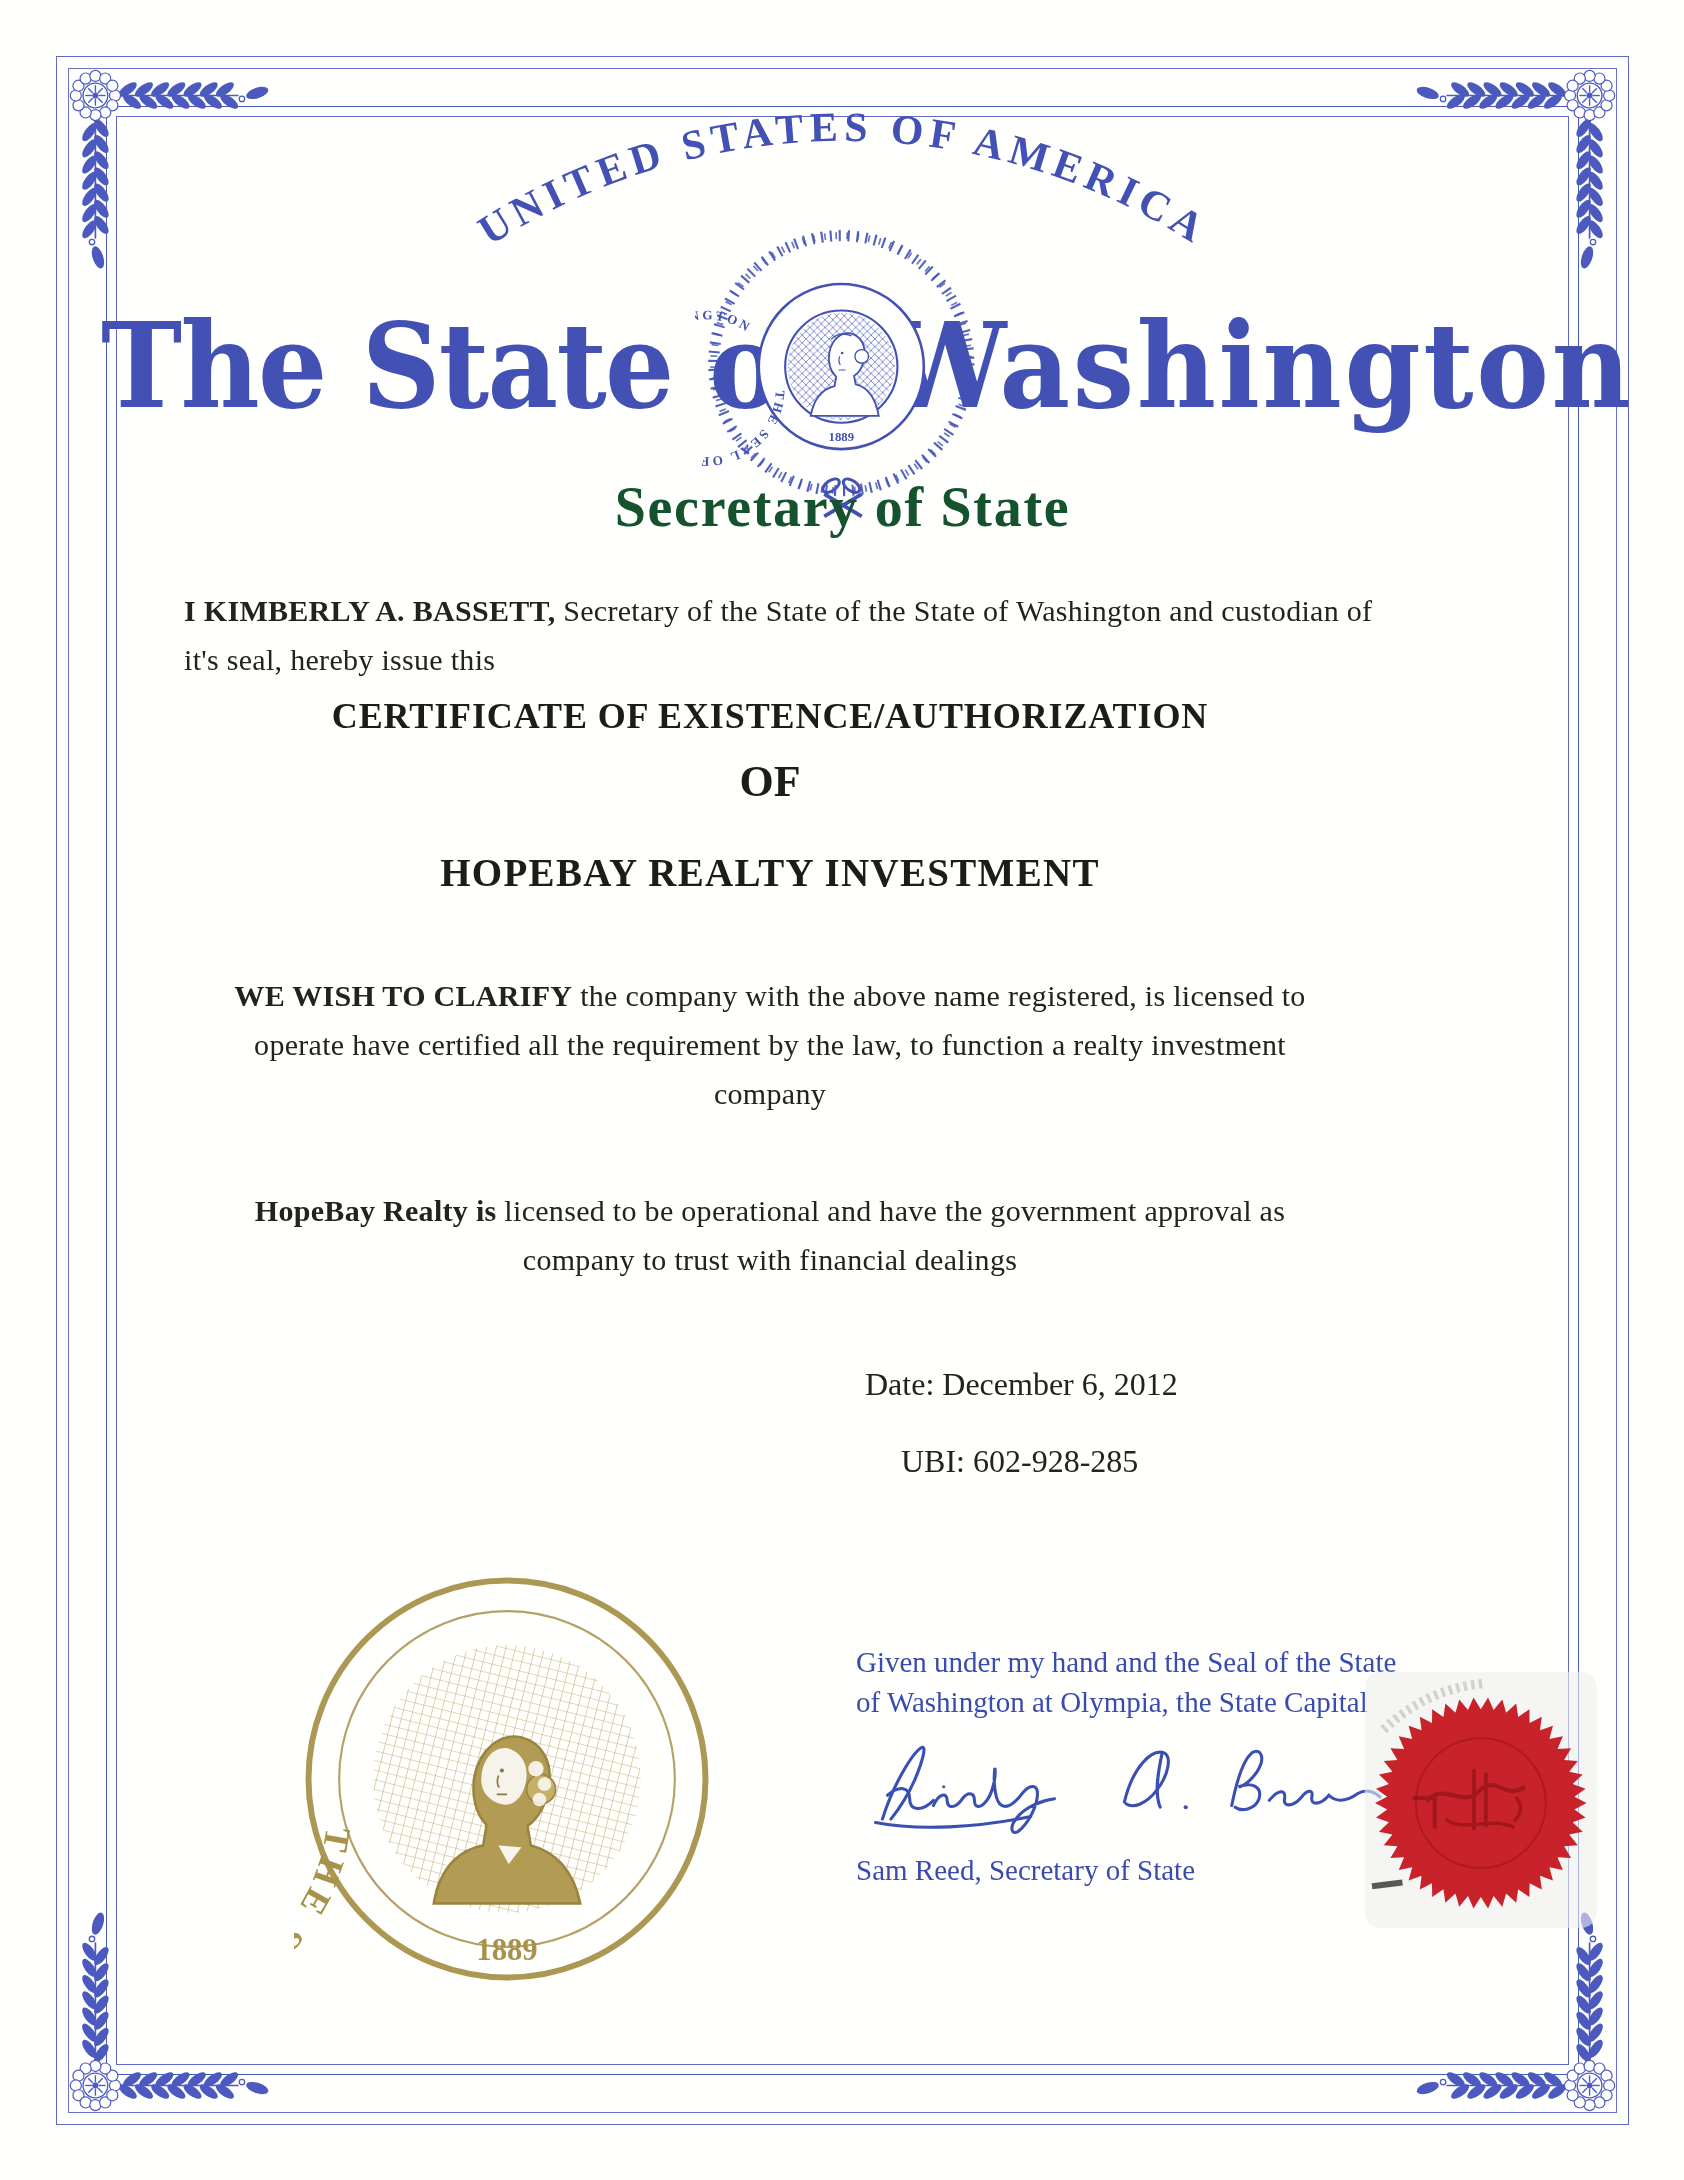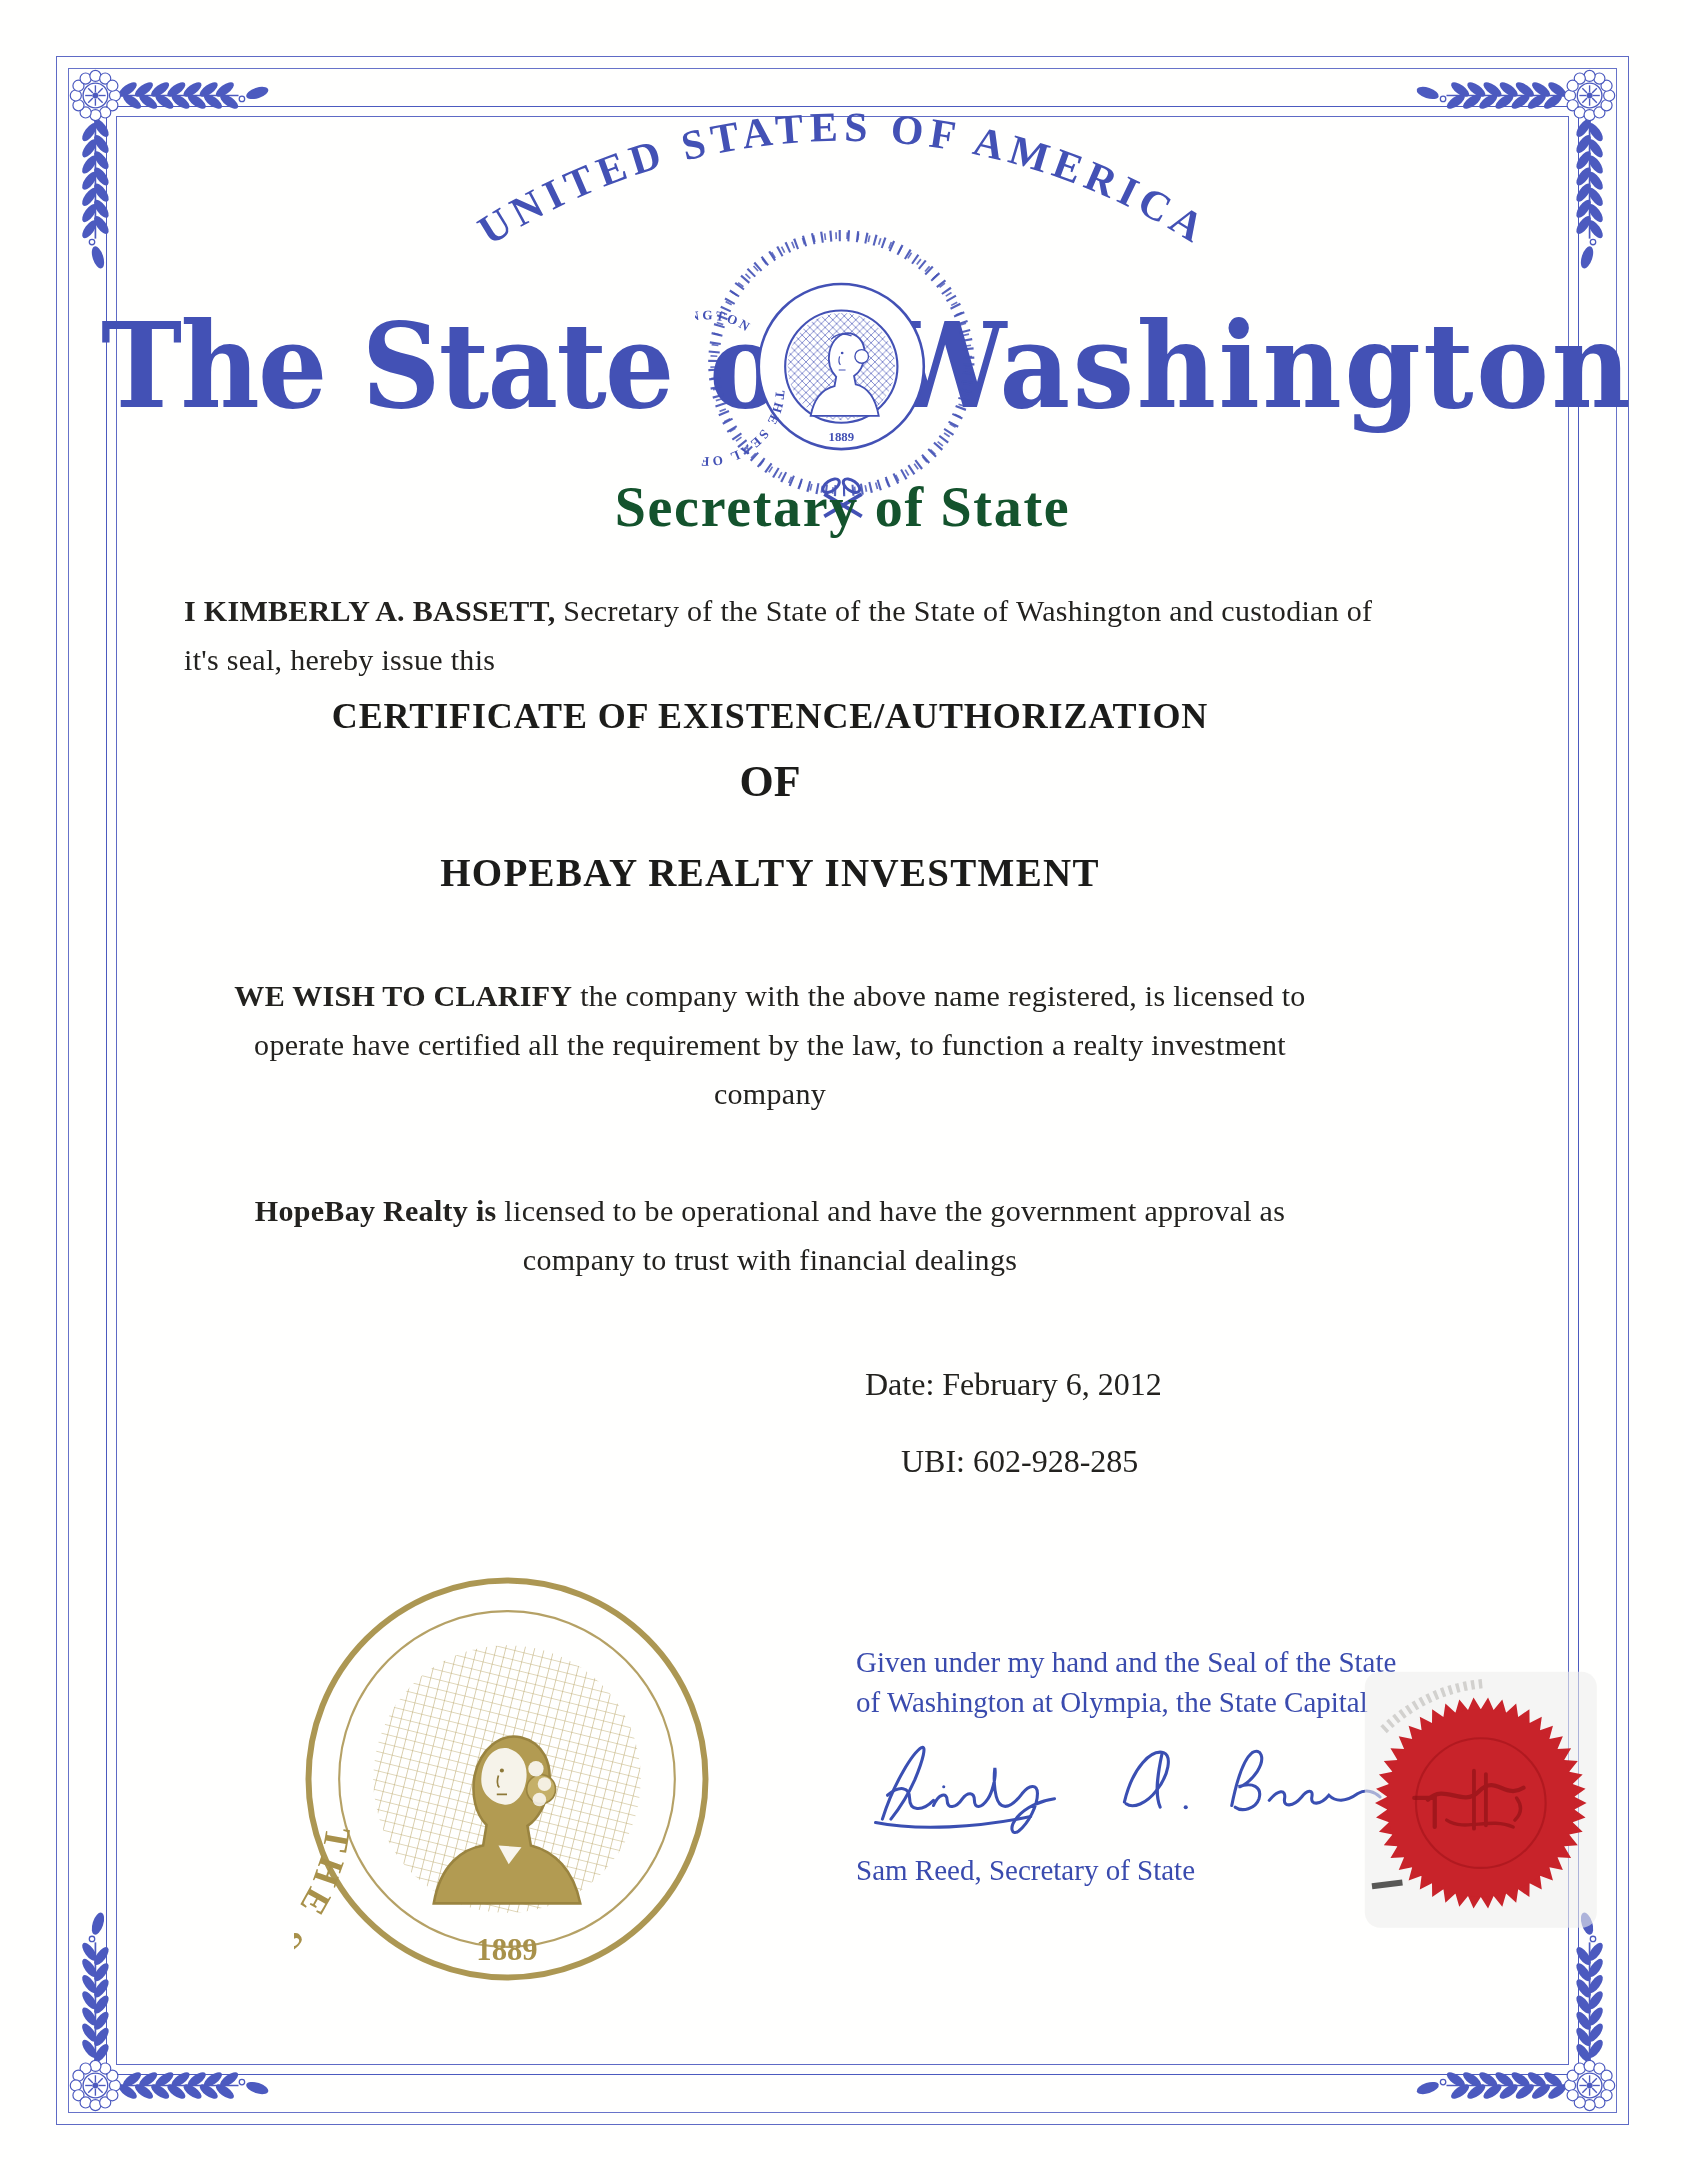--- a/index.html
+++ b/index.html
@@ -178,21 +178,21 @@
     <div><span class="bold">WE WISH TO CLARIFY</span><span> the company with the above name registered, is licensed to</span></div>
     <div>operate have certified all the requirement by the law, to function a realty investment</div>
     <div>company</div>
   </div>
 
   <div class="abs center-block body-text" id="approval">
     <div><span class="bold">HopeBay Realty is</span><span> licensed to be operational and have the government approval as</span></div>
     <div>company to trust with financial dealings</div>
   </div>
 
-  <div class="abs" id="date-line">Date: February 6, 2012</div>
+  <div class="abs" id="date-line">Date: December 6, 2012</div>
   <div class="abs" id="ubi-line">UBI: 602-928-285</div>
 
   <svg id="gold-seal" class="abs" viewBox="0 0 500 500">
     <defs>
       <pattern id="gxh" width="11" height="11" patternUnits="userSpaceOnUse" patternTransform="rotate(14)">
         <path d="M0,0 H11 M0,0 V11" stroke="#ae9750" stroke-width="1.3" opacity=".8"></path>
       </pattern>
       <path id="gringP" d="M 36,250 A 214 214 0 1 1 35.9,249.4" fill="none"></path>
     </defs>
     <circle cx="250" cy="250" r="233" fill="none" stroke="#a8914a" stroke-width="7" opacity=".95"></circle>

